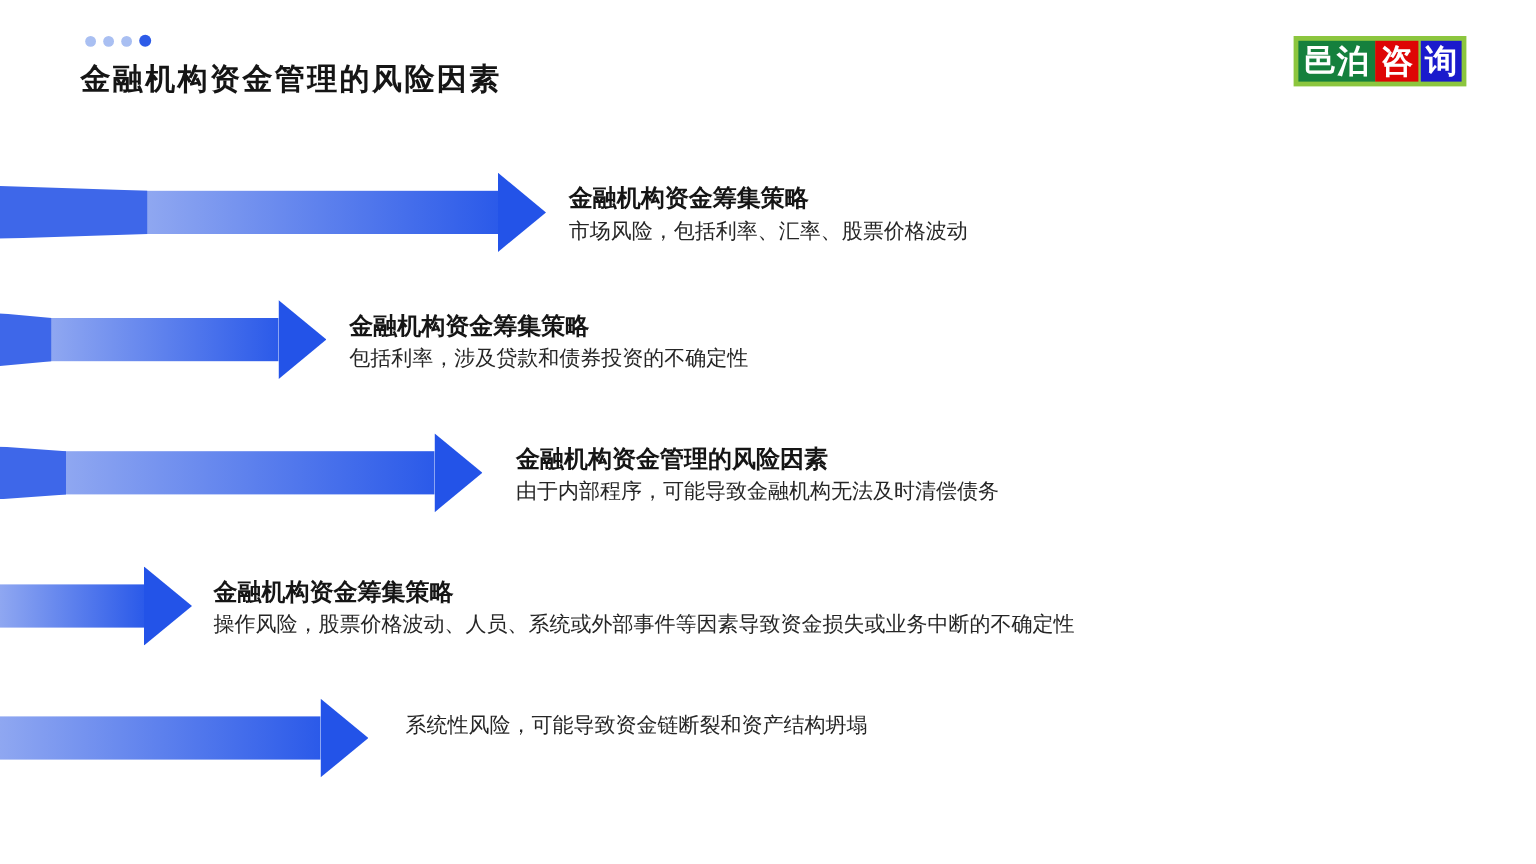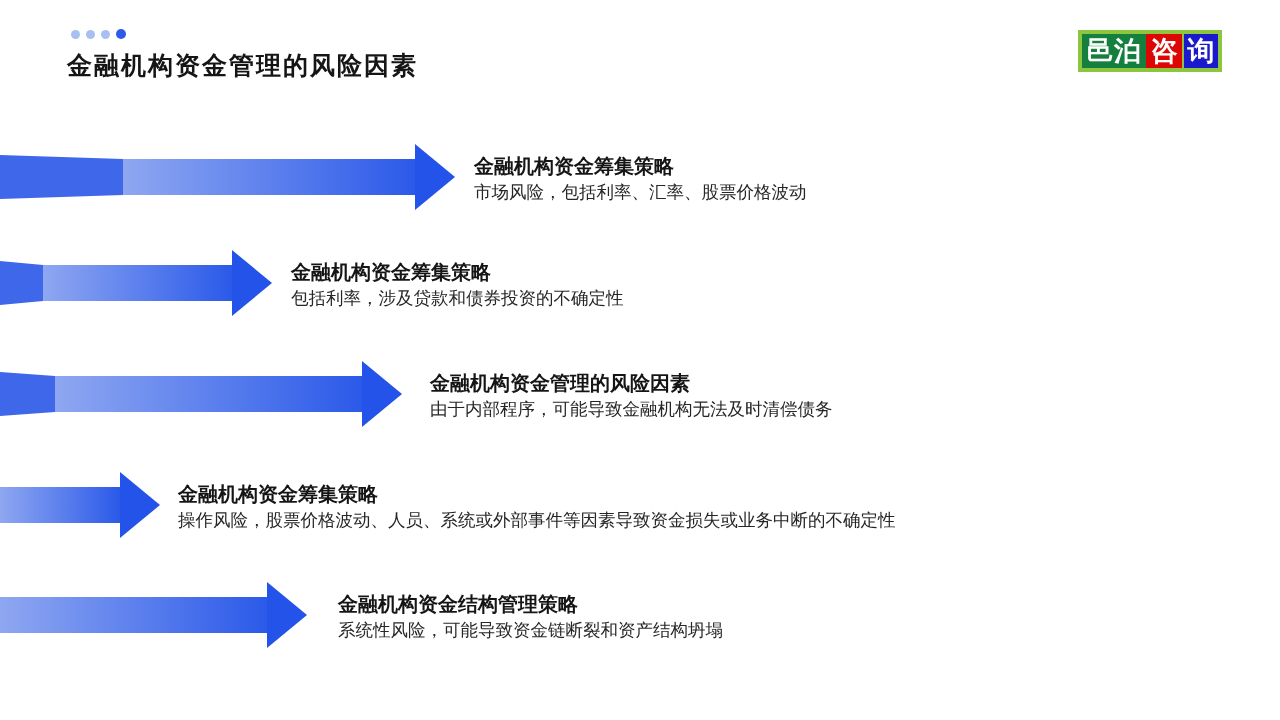--- a/index.html
+++ b/index.html
@@ -114,16 +114,15 @@
   <div class="row-text">
     <div class="row-heading">金融机构资金筹集策略</div>
     <div class="row-desc">操作风险，股票价格波动、人员、系统或外部事件等因素导致资金损失或业务中断的不确定性</div>
   </div>
 </div>
 
 <div class="row" style="--cy:615px; --bw:267px; --tx:338px;">
   <div class="a-body"></div>
   <div class="a-head"></div>
   <div class="row-text">
-    <div class="row-heading">金融机构资金结构管理策略</div>
     <div class="row-desc">系统性风险，可能导致资金链断裂和资产结构坍塌</div>
   </div>
 </div>
 
 </body></html>

